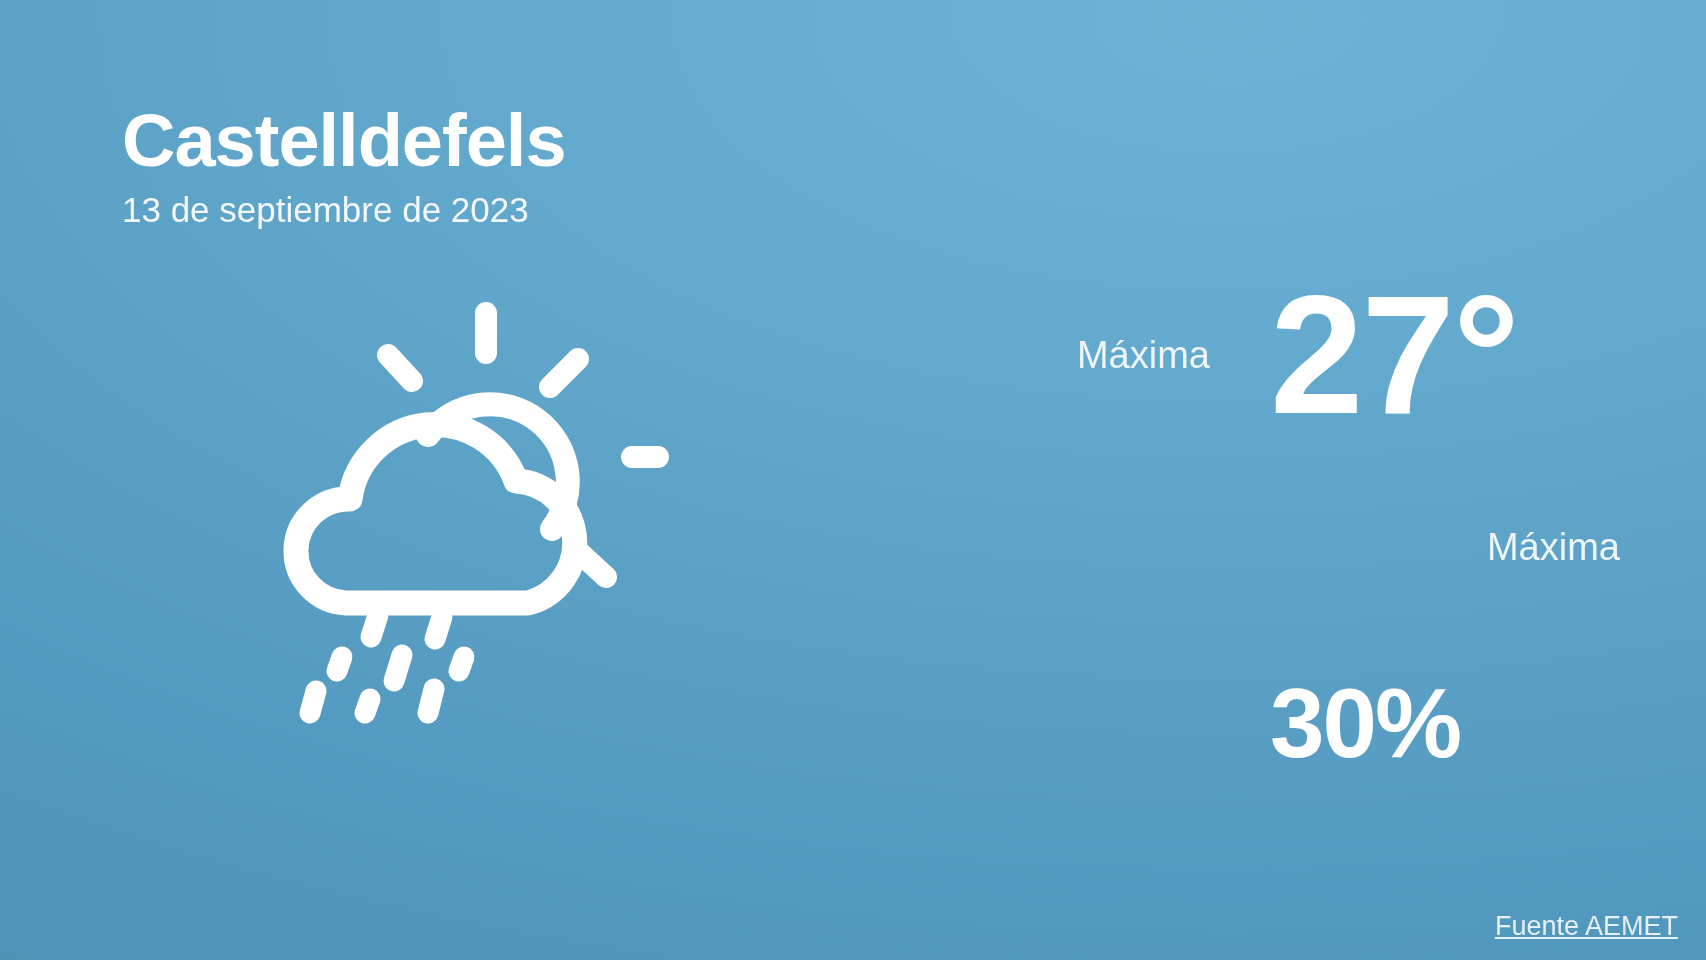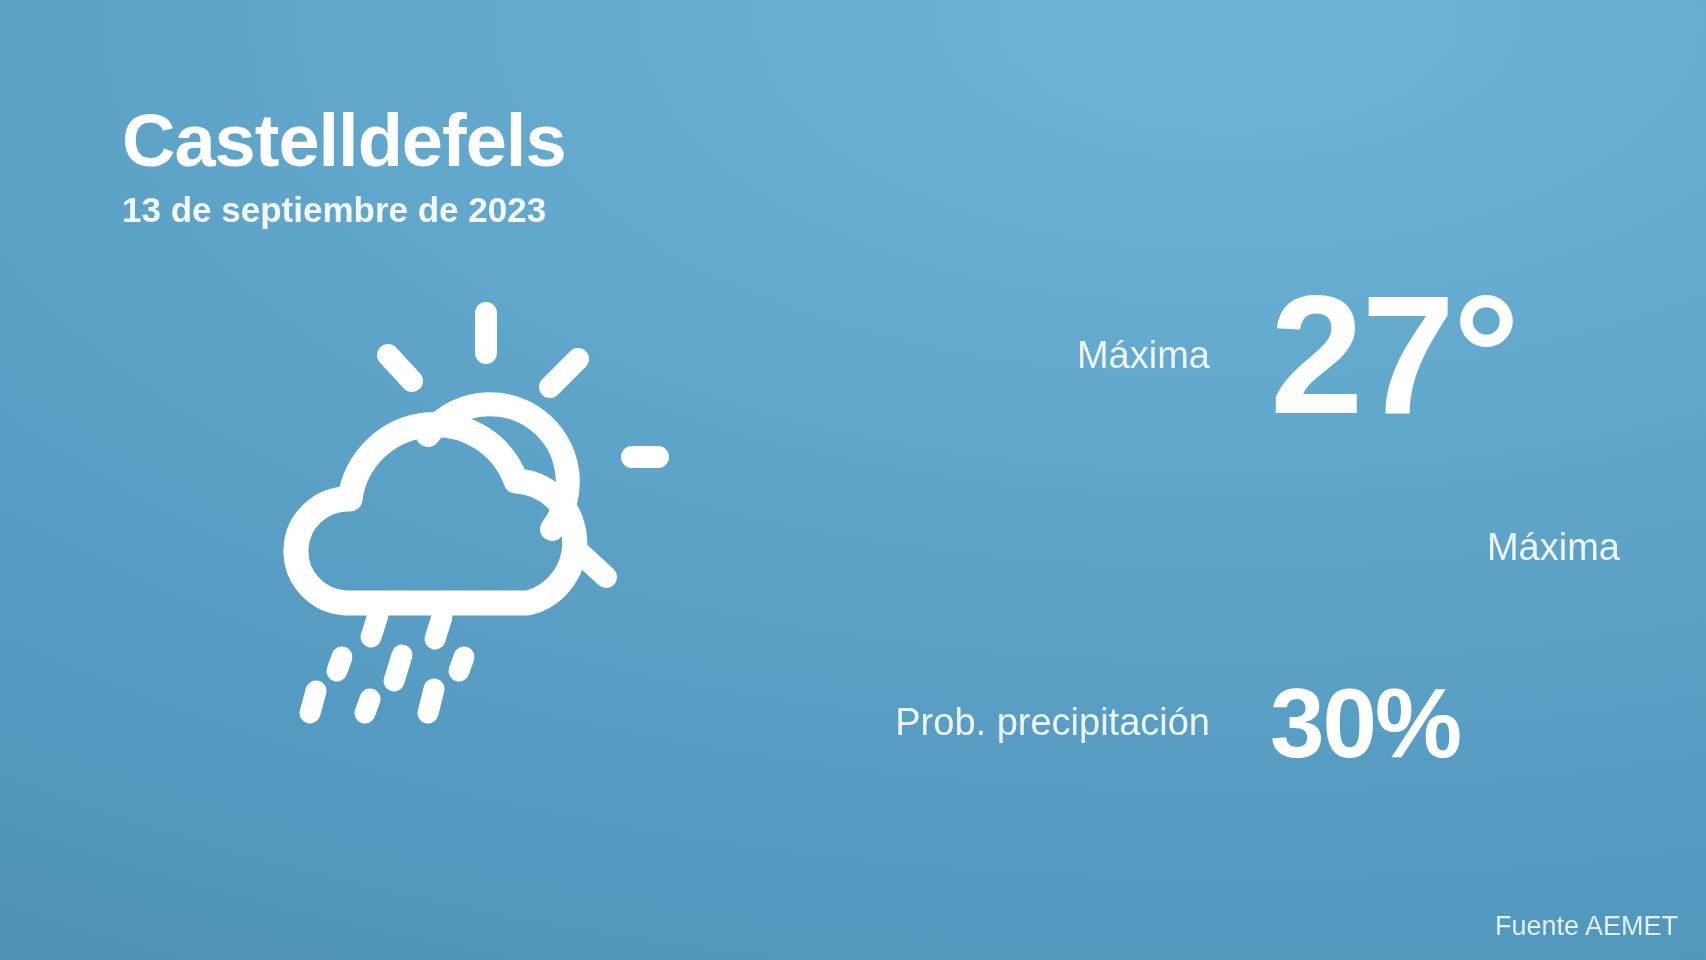--- a/index.html
+++ b/index.html
@@ -41,21 +41,21 @@
     font-size: 74px;
     font-weight: bold;
     color: #ffffff;
     letter-spacing: -1px;
     line-height: 1.0;
     margin: 0;
     white-space: nowrap;
   }
   .date-line {
     font-size: 35px;
-    font-weight: 700;
+    font-weight: 400;
     color: #f2f8fb;
     margin: 14px 0 0 0;
     line-height: 1.0;
     white-space: nowrap;
   }
 
   
   .icon-wrap {
     position: absolute;
     left: 228px;
@@ -109,20 +109,21 @@
 
   
   .source-note {
     position: absolute;
     right: 28px;
     bottom: 18px;
     font-size: 27px;
     font-weight: 300;
     color: #e6eff5;
     white-space: nowrap;
+    text-decoration: underline;
   }
 </style>
 </head>
 <body>
 
 <div class="weather-card">
 
   <div class="header">
     <h1 class="city-name">Castelldefels</h1>
     <p class="date-line">13 de septiembre de 2023</p>
@@ -166,21 +167,20 @@
     <div class="reading-row row-max">
       <div class="reading-label">Máxima</div>
       <div class="reading-value value-max">27°</div>
     </div>
 
     <div class="reading-row row-min">
       <div class="reading-label">Máxima</div>
     </div>
 
     <div class="reading-row row-prec">
-      <div class="reading-label">Prob. precipitación</div>
       <div class="reading-value value-prec">30%</div>
     </div>
 
   </div>
 
   <div class="source-note">Fuente AEMET</div>
 
 </div>
 
 </body></html>

